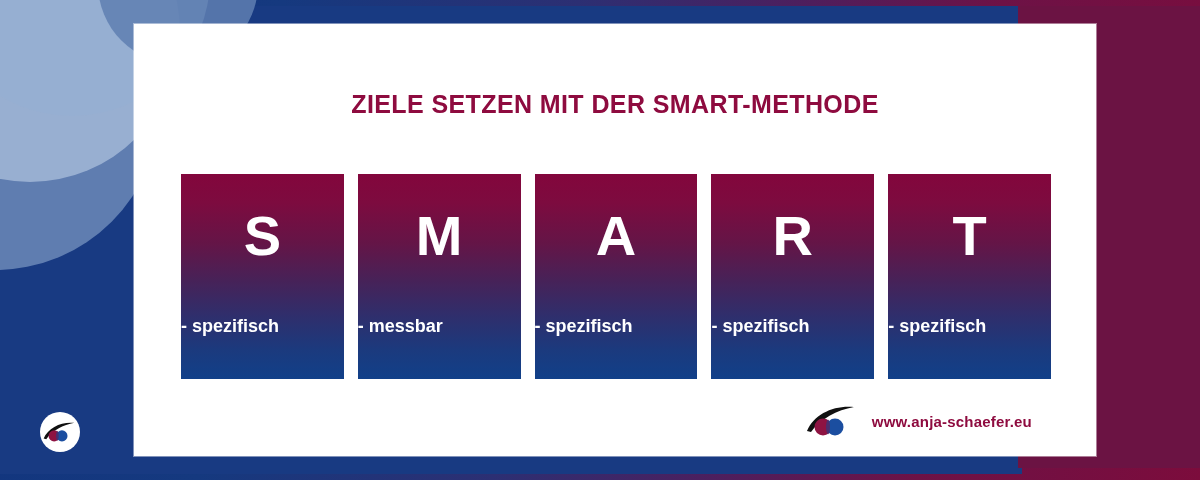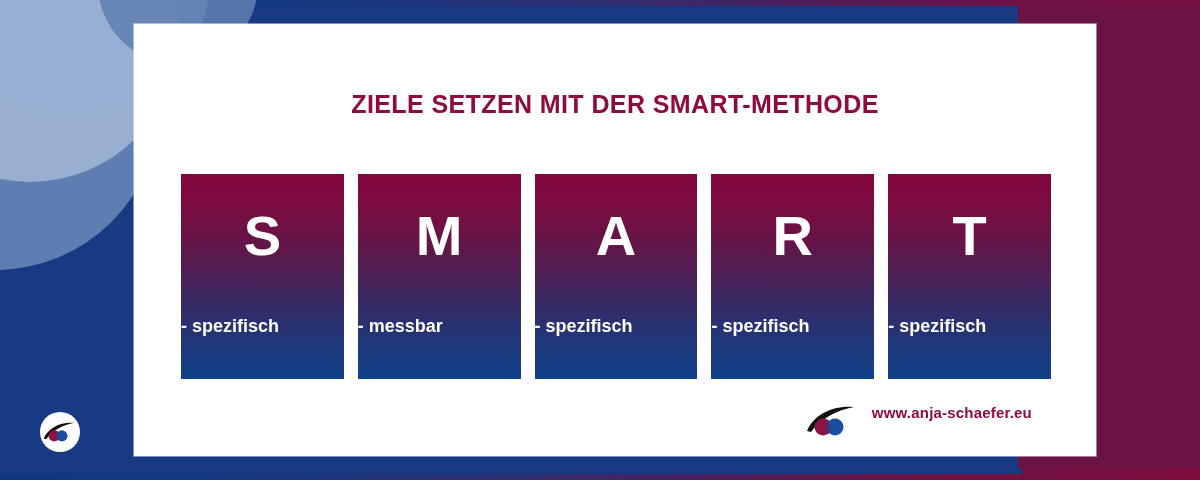--- a/index.html
+++ b/index.html
@@ -155,20 +155,21 @@
     font-weight: bold;
     font-family: "Liberation Sans", sans-serif;
   }
 
   
   .footer-brand {
     position: absolute;
     right: 64px;
     bottom: 18px;
     display: flex;
+    align-items: center;
     gap: 14px;
   }
   .footer-url {
     color: #8e0b3f;
     font-size: 15px;
     font-weight: bold;
     letter-spacing: 0.2px;
     font-family: "Liberation Sans", sans-serif;
   }
 

